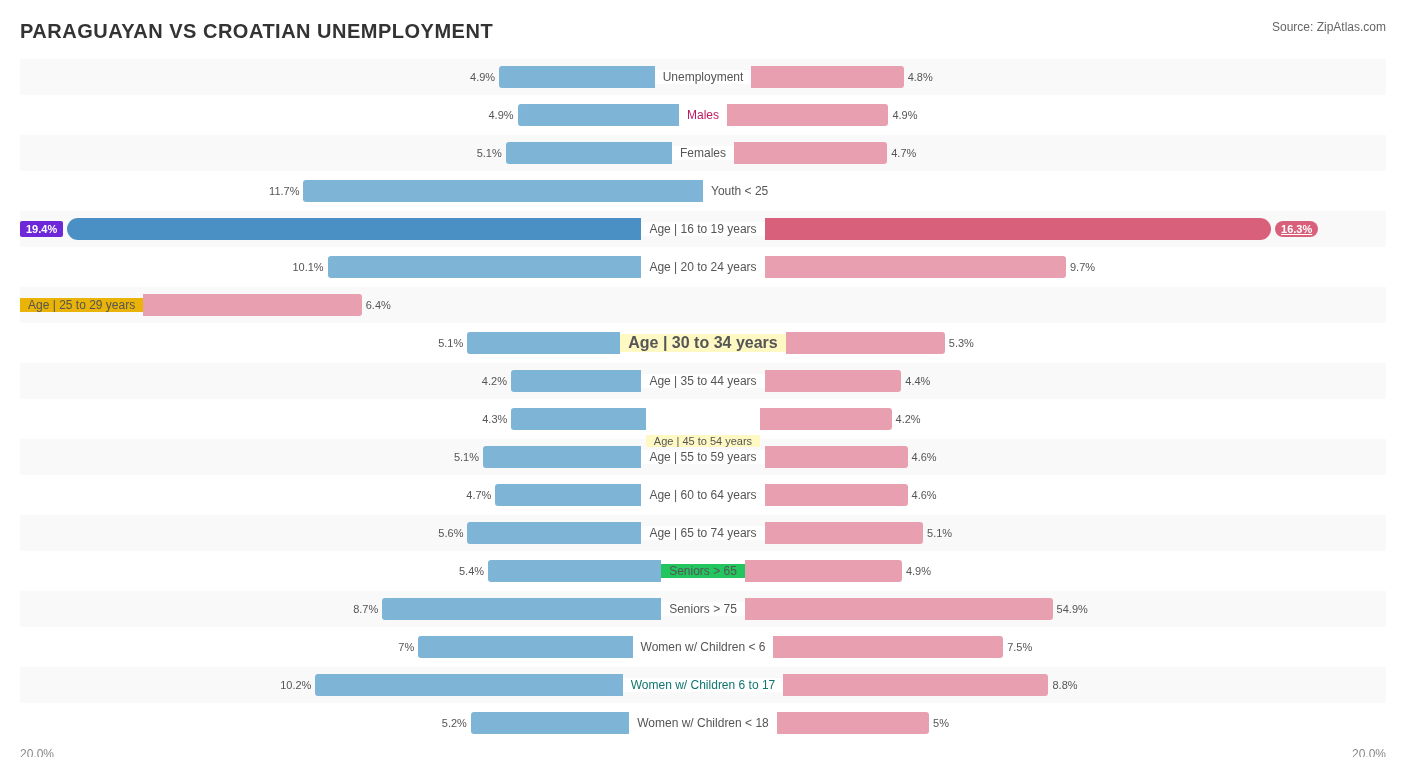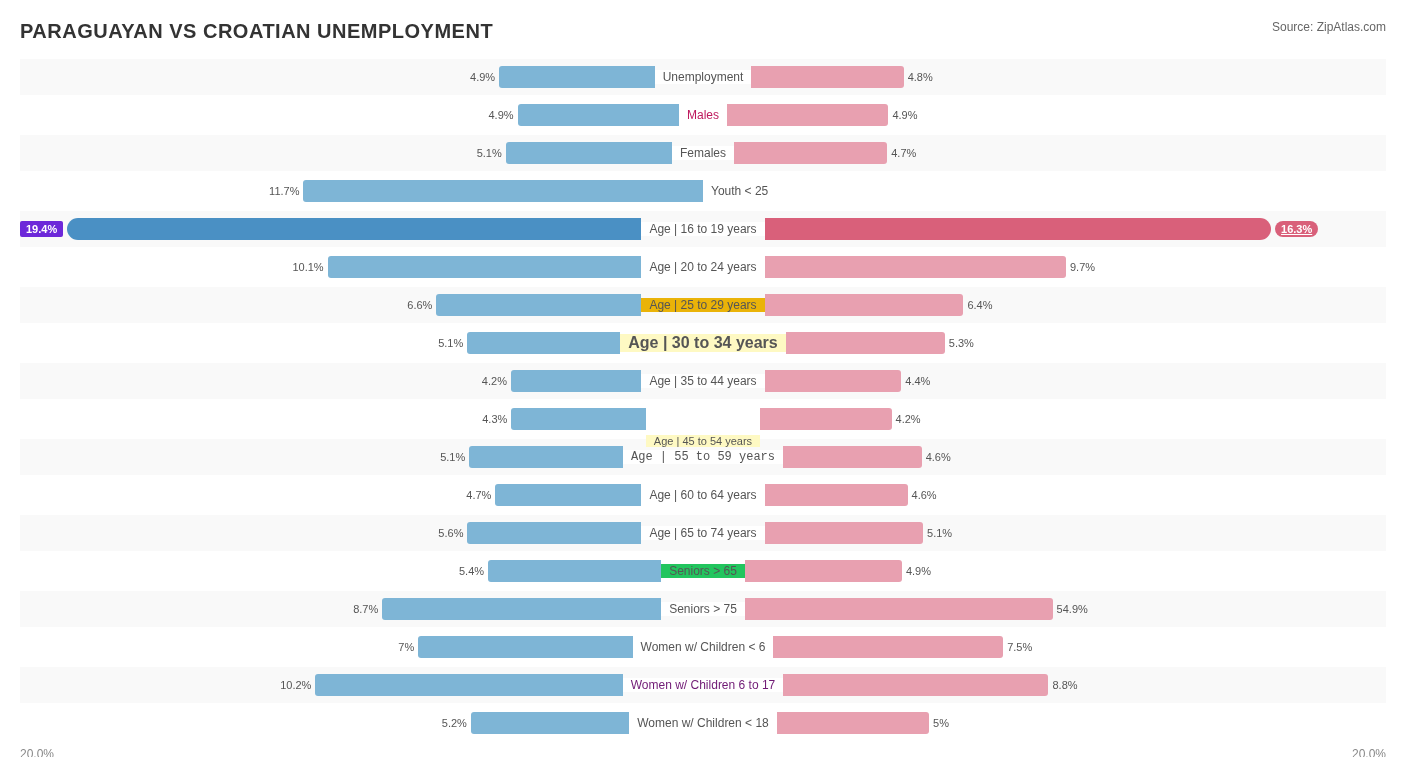--- a/index.html
+++ b/index.html
@@ -204,24 +204,20 @@
         </div>
         <div style="position:relative; z-index:10; background:#fff; font-size:12px; color:#555; white-space:nowrap; padding:0 8px; flex-shrink:0;">Age | 20 to 24 years</div>
         <div class="right-side">
           <div class="bar-pink" style="width:48.5%; background:#e8a0b0; border-radius:0 3px 3px 0;"></div>
           <span class="val-right">9.7%</span>
         </div>
       </div>
     </div>
       <div class="row row-alt">
       <div class="bar-area">
-        <div class="left-side">
-          <span class="val-left">6.6%</span>
-          <div class="bar-blue" style="width:32.99999999999999%; background:#7eb5d6; border-radius:3px 0 0 3px;"></div>
-        </div>
         <div style="position:relative; z-index:10; background:#eab308; font-size:12px; color:#555; white-space:nowrap; padding:0 8px; flex-shrink:0;">Age | 25 to 29 years</div>
         <div class="right-side">
           <div class="bar-pink" style="width:32%; background:#e8a0b0; border-radius:0 3px 3px 0;"></div>
           <span class="val-right">6.4%</span>
         </div>
       </div>
     </div>
       <div class="row">
       <div class="bar-area">
         <div class="left-side">
@@ -260,21 +256,21 @@
           <span class="val-right">4.2%</span>
         </div>
       </div>
     </div>
       <div class="row row-alt">
       <div class="bar-area">
         <div class="left-side">
           <span class="val-left">5.1%</span>
           <div class="bar-blue" style="width:25.5%; background:#7eb5d6; border-radius:3px 0 0 3px;"></div>
         </div>
-        <div style="position:relative; z-index:10; background:#fff; font-size:12px; color:#555; white-space:nowrap; padding:0 8px; flex-shrink:0;font-family:Liberation Mono, monospace;">Age | 55 to 59 years</div>
+        <div style="position:relative; z-index:10; background:#fff; font-size:12px; color:#555; white-space:nowrap; padding:0 8px; flex-shrink:0;">Age | 55 to 59 years</div>
         <div class="right-side">
           <div class="bar-pink" style="width:23%; background:#e8a0b0; border-radius:0 3px 3px 0;"></div>
           <span class="val-right">4.6%</span>
         </div>
       </div>
     </div>
       <div class="row">
       <div class="bar-area">
         <div class="left-side">
           <span class="val-left">4.7%</span>
@@ -338,21 +334,21 @@
           <span class="val-right">7.5%</span>
         </div>
       </div>
     </div>
       <div class="row row-alt">
       <div class="bar-area">
         <div class="left-side">
           <span class="val-left">10.2%</span>
           <div class="bar-blue" style="width:51%; background:#7eb5d6; border-radius:3px 0 0 3px;"></div>
         </div>
-        <div style="position:relative; z-index:10; background:#fff; font-size:12px; color:#701a75; white-space:nowrap; padding:0 8px; flex-shrink:0;text-align:center;">Women w/ Children 6 to 17</div>
+        <div style="position:relative; z-index:10; background:#fff; font-size:12px; color:#0f766e; white-space:nowrap; padding:0 8px; flex-shrink:0;text-align:center;">Women w/ Children 6 to 17</div>
         <div class="right-side">
           <div class="bar-pink" style="width:44.00000000000001%; background:#e8a0b0; border-radius:0 3px 3px 0;"></div>
           <span class="val-right">8.8%</span>
         </div>
       </div>
     </div>
       <div class="row">
       <div class="bar-area">
         <div class="left-side">
           <span class="val-left">5.2%</span>

